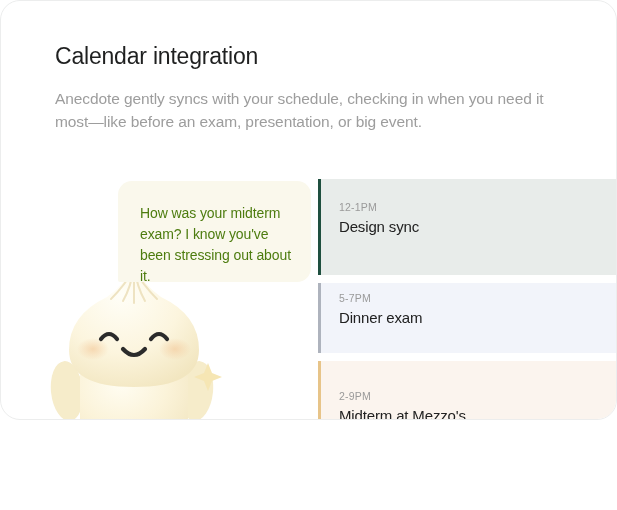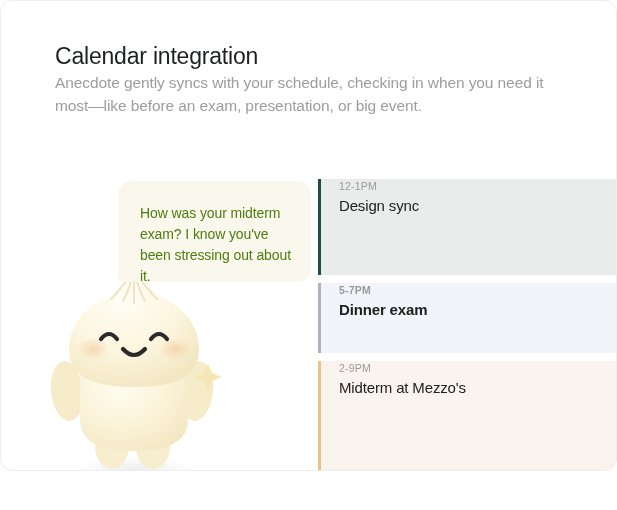--- a/index.html
+++ b/index.html
@@ -8,39 +8,40 @@
     width: 617px;
     height: 510px;
     background: #ffffff;
     font-family: "Liberation Sans", sans-serif;
     -webkit-font-smoothing: antialiased;
   }
 
   .page {
     position: relative;
     width: 617px;
-    height: 471px;
+    height: 420px;
     background: #ffffff;
     border: 1px solid #eceded;
-    border-radius: 12px;
+    border-radius: 20px;
     overflow: hidden;
   }
 
   
   .header { position: absolute; left: 54px; top: 40px; width: 520px; }
 
   .title {
     font-size: 23px;
     line-height: 30px;
     font-weight: 400;
     color: #1f2020;
     letter-spacing: -0.2px;
   }
 
   .subtitle {
+    margin-top: 16px;
     font-size: 15.5px;
     line-height: 23px;
     color: #9d9d9d;
     letter-spacing: -0.1px;
     max-width: 505px;
   }
 
   
   .stage { position: absolute; left: 0; top: 170px; width: 617px; height: 340px; }
 
@@ -81,21 +82,21 @@
   .events {
     position: absolute;
     left: 317px;
     top: 8px;
     width: 300px;
   }
   .event {
     position: relative;
     width: 300px;
     display: flex;
-    align-items: flex-start;
+    align-items: center;
     border-left-style: solid;
     border-left-width: 3px;
   }
   .event + .event { margin-top: 8px; }
 
   .event-body { padding: 0 0 18px 18px; }
 
   .event-time {
     font-size: 10.5px;
     line-height: 14px;
@@ -186,21 +187,21 @@
       </svg>
     </div>
 
     <div class="events">
       <div class="event ev-0" style="background: rgb(232, 236, 234); border-left-color: rgb(31, 79, 63);">
         <div class="event-body">
           <div class="event-time">12-1PM</div>
           <div class="event-title">Design sync</div>
         </div>
       </div>
-      <div class="event ev-1" style="background: rgb(242, 244, 250); border-left-color: rgb(174, 179, 189); font-weight: bold;">
+      <div class="event ev-1" style="background: rgb(242, 244, 250); border-left-color: rgb(174, 179, 189);">
         <div class="event-body">
           <div class="event-time">5-7PM</div>
           <div class="event-title">Dinner exam</div>
         </div>
       </div>
       <div class="event ev-2" style="background: rgb(251, 244, 238); border-left-color: rgb(231, 196, 137);">
         <div class="event-body">
           <div class="event-time">2-9PM</div>
           <div class="event-title">Midterm at Mezzo's</div>
         </div>

